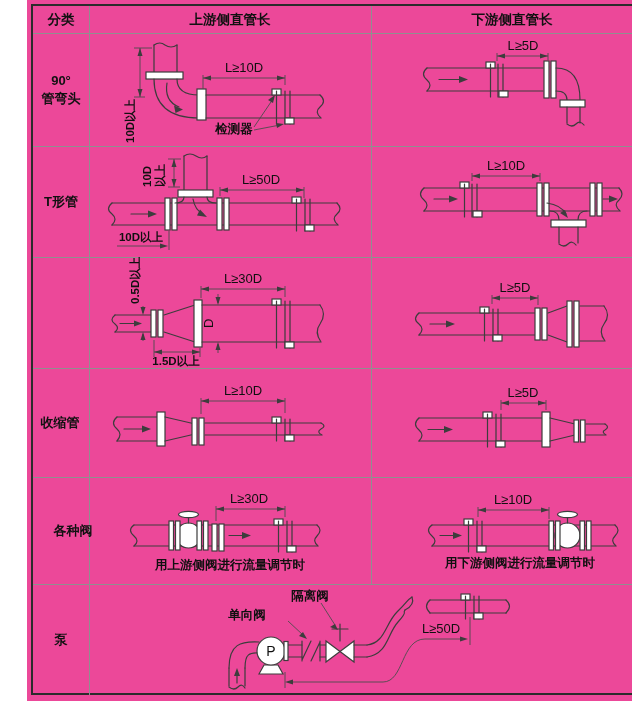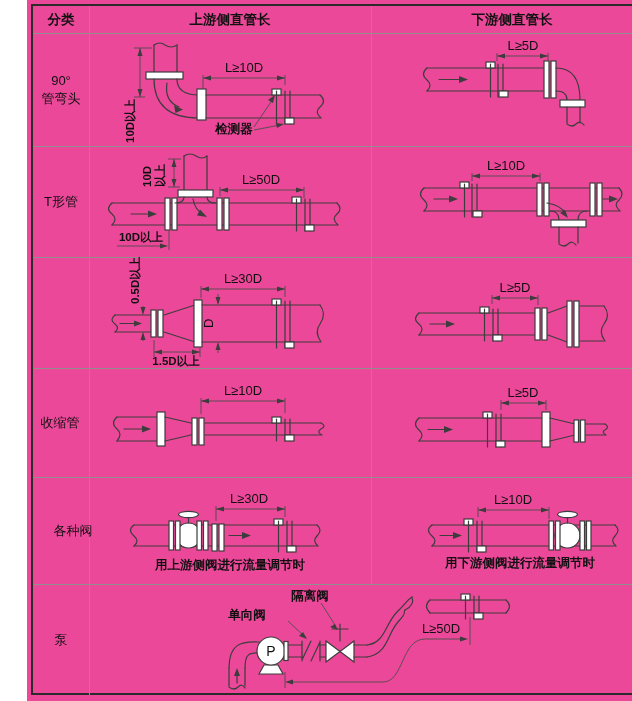--- a/index.html
+++ b/index.html
@@ -4,21 +4,21 @@
 <style>
   html,body{margin:0;padding:0;background:#ffffff;}
   .stage{position:relative;width:632px;height:701px;background:#ec4899;
          font-family:"Liberation Sans",sans-serif;color:#111;overflow:hidden;margin-left:27px;}
   .frame{position:absolute;left:4px;top:4px;width:620px;height:691px;
          border:2px solid #2b2b2b;box-sizing:border-box;}
   .vl{position:absolute;width:1px;background:#8f8f8f;}
   .hl{position:absolute;height:1px;background:#8f8f8f;}
   .cell{position:absolute;display:flex;align-items:center;justify-content:center;
         text-align:center;}
-  .cjk{font-weight:400;font-size:13px;line-height:1.35;white-space:pre-line;text-align:center;}
+  .cjk{font-weight:700;font-size:13px;line-height:1.35;white-space:pre-line;text-align:center;}
   .hdr{font-weight:600;font-size:13.5px;}
   svg{position:absolute;overflow:visible;}
   .p{fill:none;stroke:#3d3d3d;stroke-width:1.2;stroke-linecap:round;}
   .w{fill:#ffffff;stroke:#3d3d3d;stroke-width:1.2;}
   .d{fill:none;stroke:#4d4d4d;stroke-width:0.9;}
   .ah{fill:#3d3d3d;stroke:none;}
   text{fill:#101010;}
   .tl{font:13px "Liberation Sans",sans-serif;}
   .tc{font:600 12.5px "Liberation Sans",sans-serif;}
   .ts{font:600 11.5px "Liberation Sans",sans-serif;}

